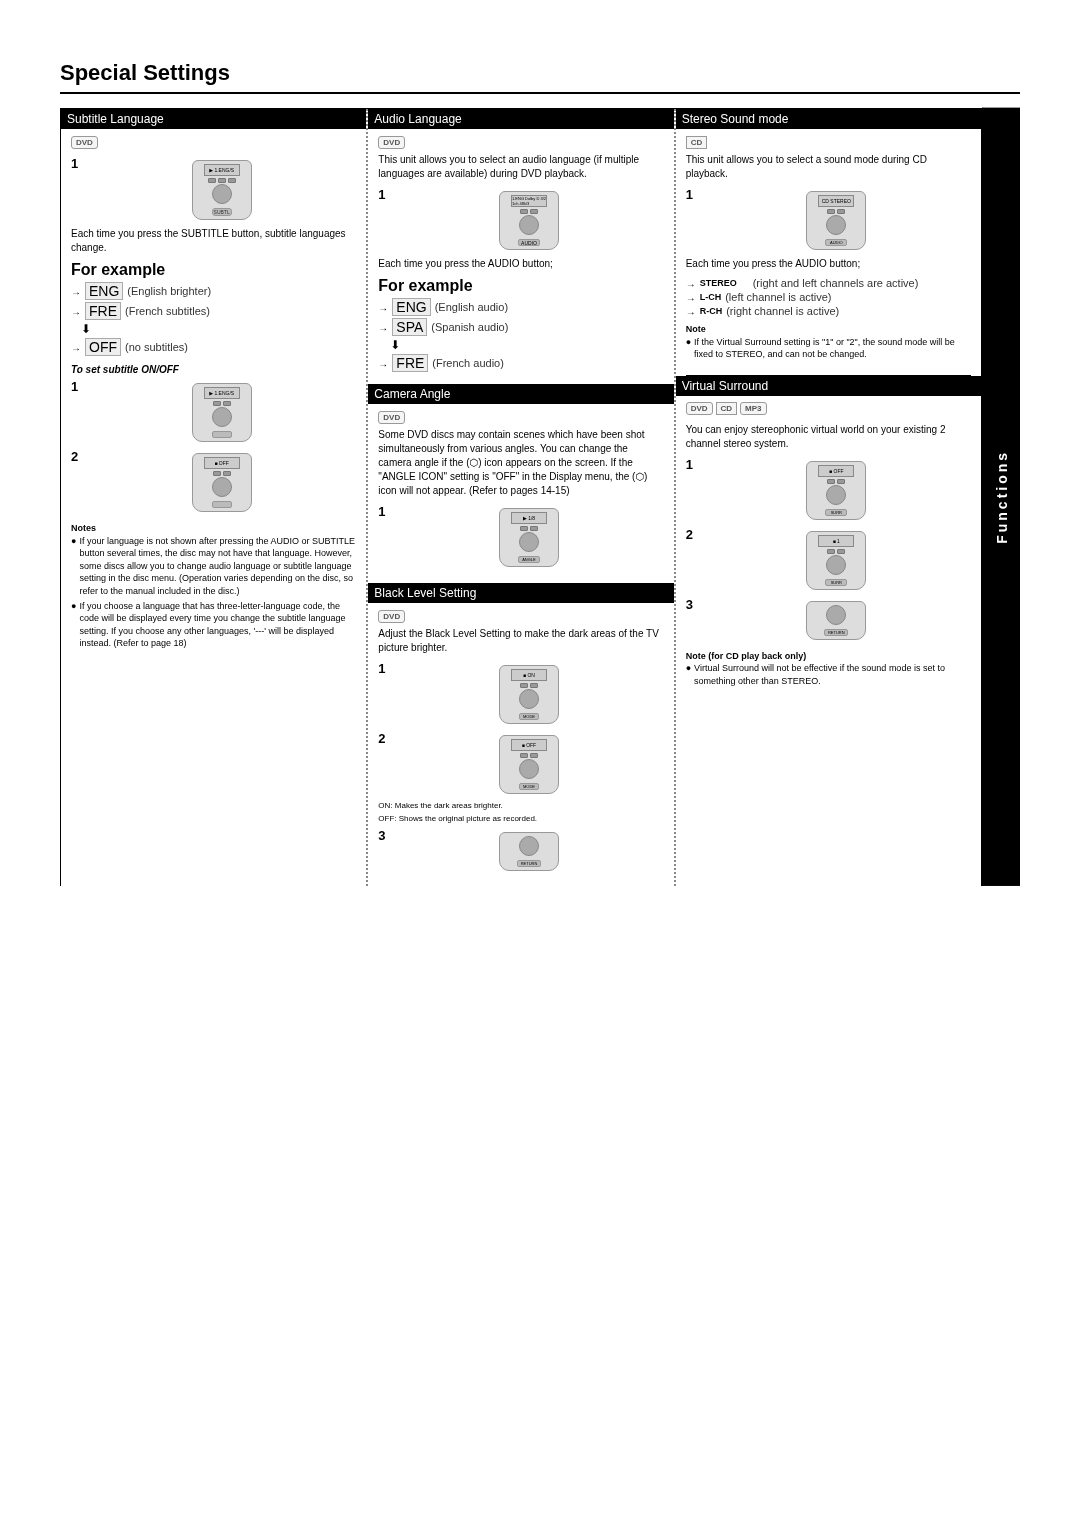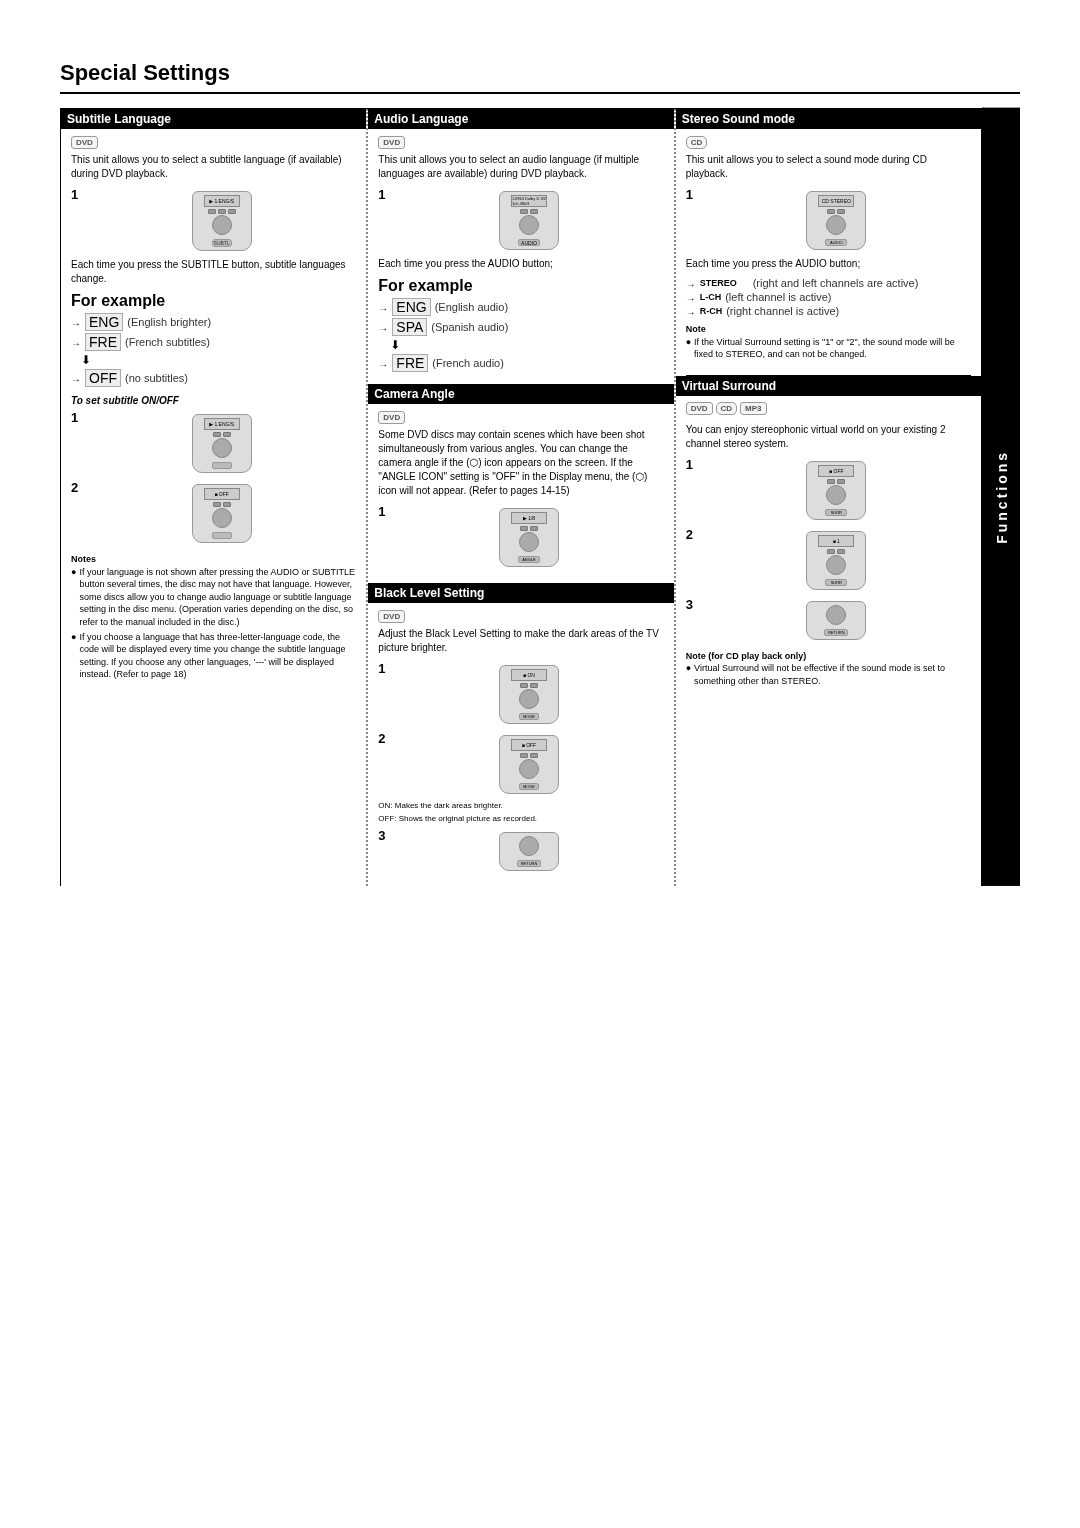--- a/index.html
+++ b/index.html
@@ -41,40 +41,40 @@
       border-right: 2px dotted #888;
       padding: 8px 10px;
       position: relative;
     }
     .col:last-child {
       border-right: 1px solid #000;
     }
     .col-header {
       background: #000;
       color: #fff;
-      font-weight: bold;
+      font-weight: normal;
       font-size: 12px;
       padding: 3px 6px;
       margin: -8px -10px 6px -10px;
     }
     .dvd-badge {
       display: inline-block;
       border: 1px solid #999;
       border-radius: 3px;
       font-size: 8px;
       font-weight: bold;
       padding: 1px 4px;
       color: #555;
       margin-bottom: 4px;
       background: #f5f5f5;
     }
     .cd-badge {
       display: inline-block;
       border: 1px solid #999;
-      border-radius: 5px;
+      border-radius: 0;
       font-size: 8px;
       font-weight: bold;
       padding: 1px 4px;
       color: #555;
       margin-bottom: 4px;
       background: #f5f5f5;
     }
     .desc-text {
       font-size: 10px;
       line-height: 1.4;
@@ -224,21 +224,20 @@
 <h1 class="page-title">Special Settings</h1>
 
 <div class="main-layout">
   <div class="content-area">
 
     <div class="columns-row">
 
       <div class="col divider-dotted">
         <div class="col-header">Subtitle Language</div>
         <div class="dvd-badge">DVD</div>
-        <p class="desc-text">This unit allows you to select a subtitle language (if available) during DVD playback.</p>
 
         
         <div class="surround-step">
           <span class="surround-num">1</span>
           <div style="flex:1">
             <div class="small-remote">
               <div class="small-screen">
                 <span style="font-size:5px;">▶ 1.ENG/S</span>
               </div>
               <div class="small-btn-row">

